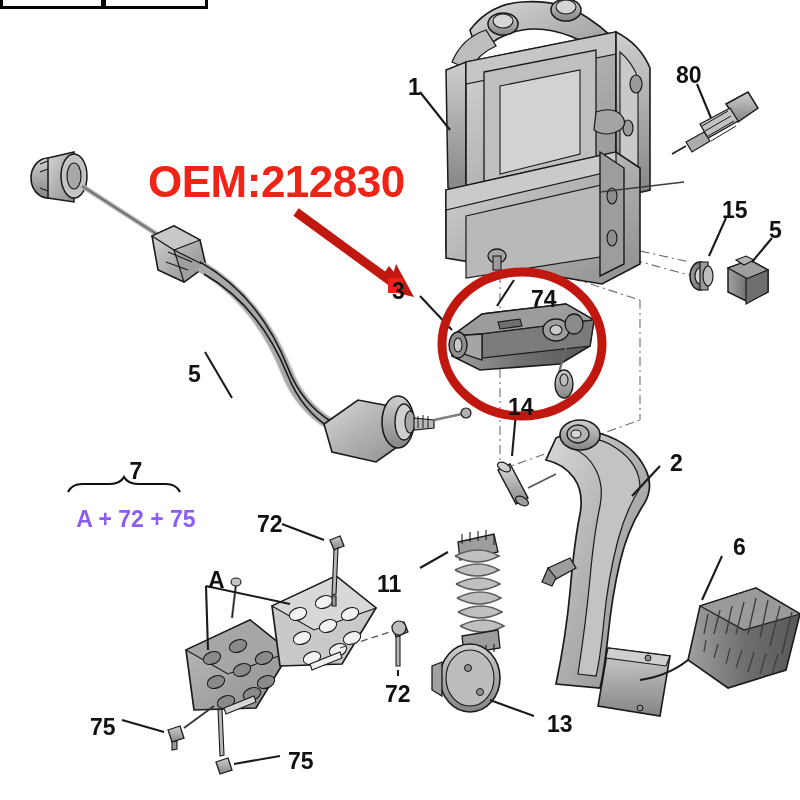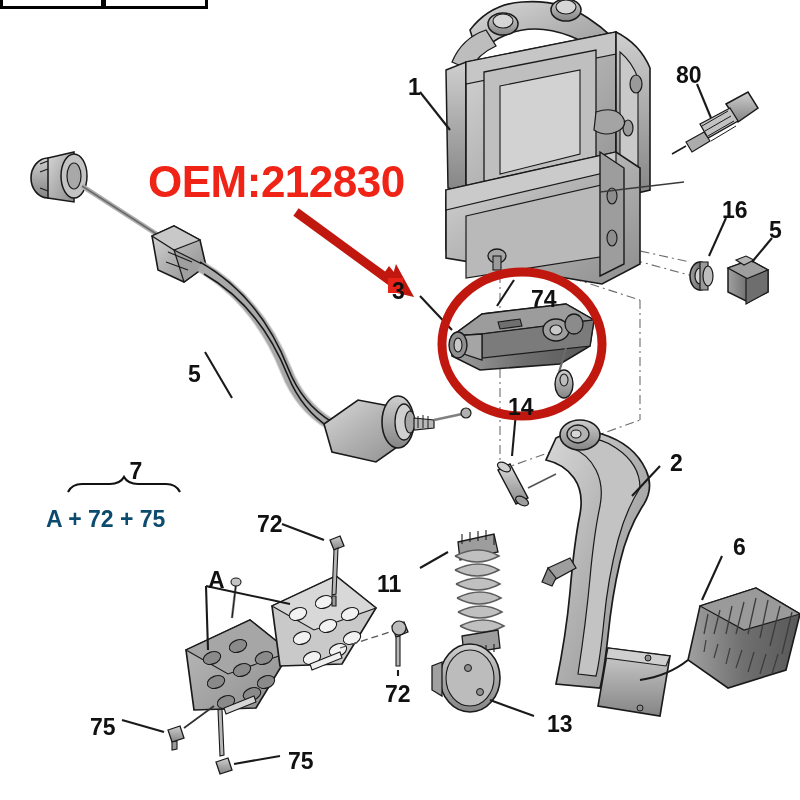--- a/index.html
+++ b/index.html
@@ -8,21 +8,21 @@
   #stage{position:relative;width:800px;height:800px;background:#fff;}
   #art{position:absolute;left:0;top:0;width:800px;height:800px;}
   .lbl{position:absolute;font-family:"Liberation Sans",sans-serif;
        font-weight:bold;color:#111;line-height:1;white-space:nowrap;}
   .lbl.n{font-size:23px;}
   .oem{position:absolute;left:148px;top:160px;font-size:44px;font-weight:bold;
        color:#ef2316;letter-spacing:-0.5px;line-height:1;white-space:nowrap;
        font-family:"Liberation Sans",sans-serif;}
   .brace-grp{position:absolute;left:46px;top:458px;width:180px;}
   .brace-num{font-size:23px;font-weight:bold;color:#111;text-align:center;}
-  .brace-expr{font-size:23px;font-weight:bold;color:#0c4a6e;
+  .brace-expr{font-size:23px;font-weight:bold;color:#8b5cf6;text-align:center;
               margin-top:1px;white-space:nowrap;}
   .redsq{position:absolute;left:388px;top:278px;width:15px;height:15px;
          background:#e8241a;}
   .topbox{position:absolute;top:0;border:3px solid #000;border-top:none;height:6px;}
 </style>
 </head>
 <body>
 
 <div id="stage">
 
@@ -370,21 +370,21 @@
       <path d="M68 492 q4 -8 14 -8 l28 0 q10 0 14 -7 q4 7 14 7 l28 0 q10 0 14 8"></path>
     </g>
   </svg>
 
   <div class="redsq"></div>
 
   <div class="oem">OEM:212830</div>
 
   <div class="lbl n" style="left:408px;top:76px;">1</div>
   <div class="lbl n" style="left:676px;top:64px;">80</div>
-  <div class="lbl n" style="left:722px;top:199px;">16</div>
+  <div class="lbl n" style="left:722px;top:199px;">15</div>
   <div class="lbl n" style="left:769px;top:219px;">5</div>
   <div class="lbl n" style="left:392px;top:280px;">3</div>
   <div class="lbl n" style="left:531px;top:288px;">74</div>
   <div class="lbl n" style="left:188px;top:363px;">5</div>
   <div class="lbl n" style="left:508px;top:396px;">14</div>
   <div class="lbl n" style="left:670px;top:452px;">2</div>
   <div class="lbl n" style="left:257px;top:513px;">72</div>
   <div class="lbl n" style="left:733px;top:536px;">6</div>
   <div class="lbl n" style="left:377px;top:573px;">11</div>
   <div class="lbl n" style="left:208px;top:569px;">A</div>

